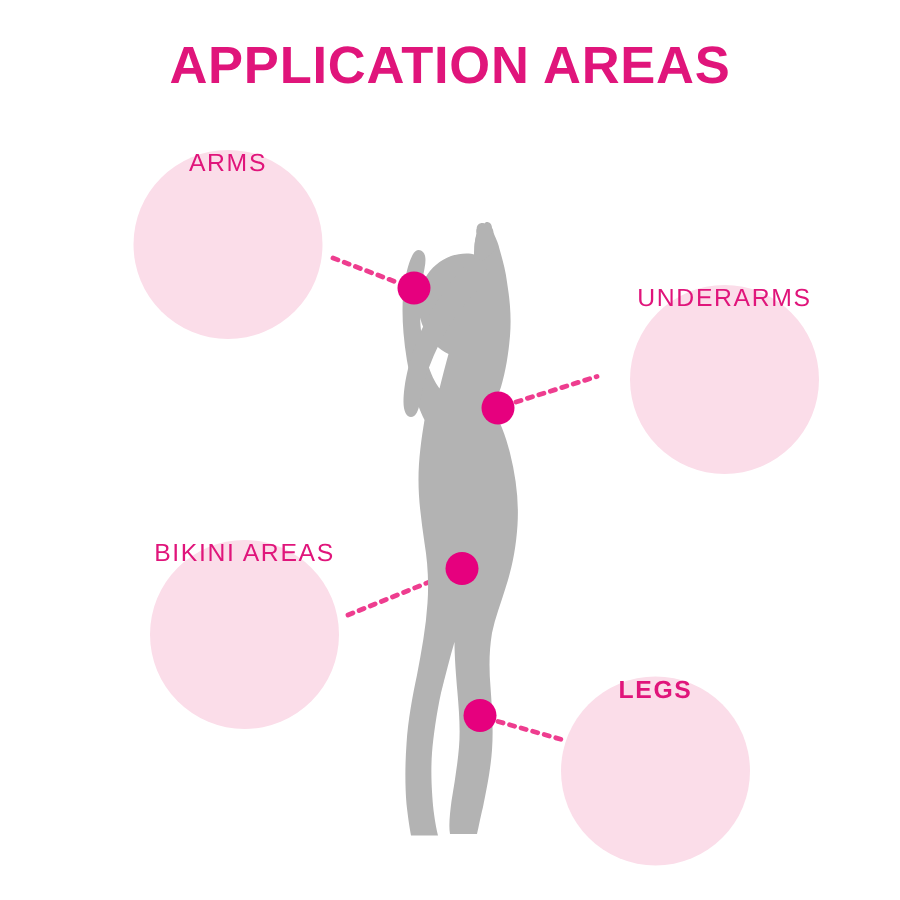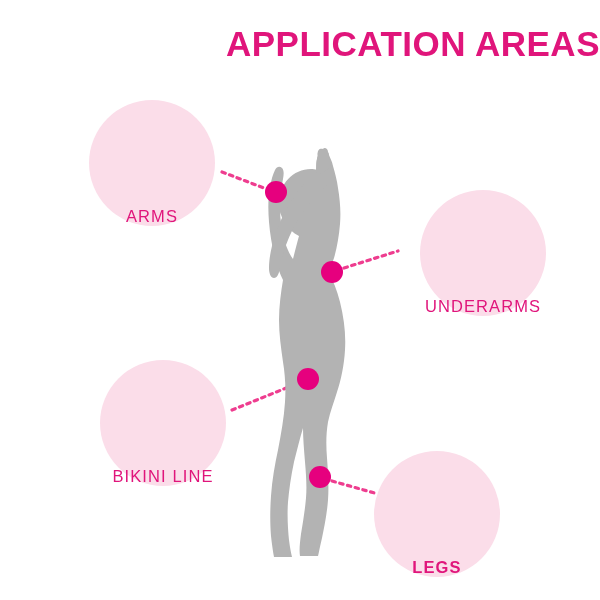--- a/index.html
+++ b/index.html
@@ -21,35 +21,35 @@
     inset: 0;
     width: 600px;
     height: 600px;
   }
 
   .title {
     position: absolute;
     left: 0;
     top: 24px;
     width: 600px;
-    text-align: right;
+    text-align: center;
     font-size: 35px;
     font-weight: bold;
     letter-spacing: 0.5px;
     color: #e0157b;
     font-family: "Liberation Sans", sans-serif;
     user-select: none;
   }
 
   .bubble {
     position: absolute;
     border-radius: 50%;
     background: #fbdde9;
     display: flex;
-    align-items: flex-end;
+    align-items: flex-start;
     justify-content: center;
   }
   .bubble-label {
     font-size: 16.5px;
     letter-spacing: 1.1px;
     color: #e0157b;
     white-space: nowrap;
     font-family: "Liberation Sans", sans-serif;
     user-select: none;
   }
@@ -165,20 +165,20 @@
 
   <div class="bubble" id="bubble-arms" style="left:89px; top:100px; width:126px; height:126px;">
     <span class="bubble-label">ARMS</span>
   </div>
 
   <div class="bubble" id="bubble-underarms" style="left:420px; top:190px; width:126px; height:126px;">
     <span class="bubble-label">UNDERARMS</span>
   </div>
 
   <div class="bubble" id="bubble-bikini-line" style="left:100px; top:360px; width:126px; height:126px;">
-    <span class="bubble-label">BIKINI LINE</span>
+    <span class="bubble-label">BIKINI AREAS</span>
   </div>
 
   <div class="bubble" id="bubble-legs" style="left:374px; top:451px; width:126px; height:126px;font-weight:bold;">
     <span class="bubble-label">LEGS</span>
   </div>
 
 </div>
 
 </body></html>

